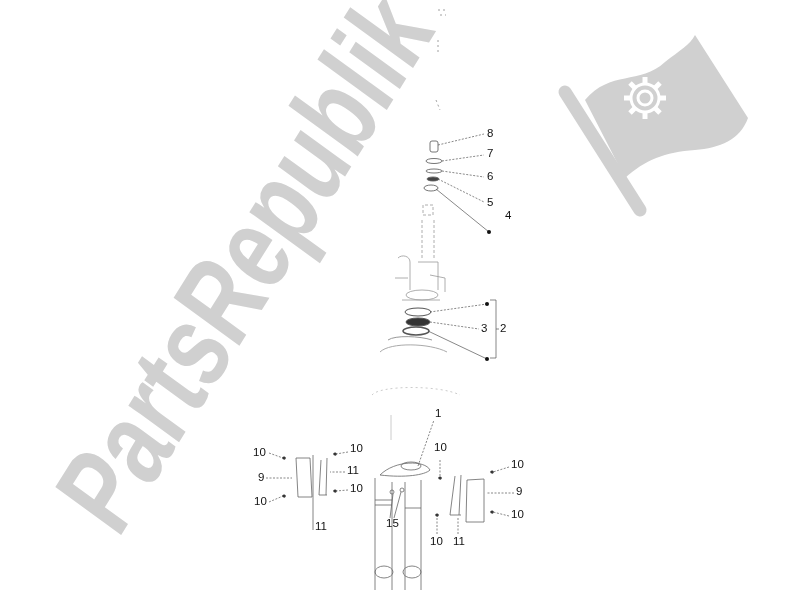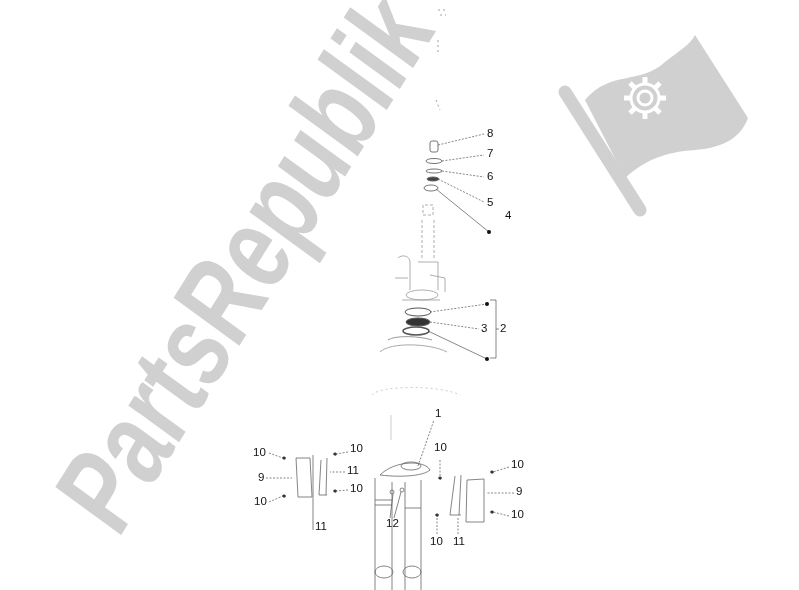--- a/index.html
+++ b/index.html
@@ -152,19 +152,19 @@
   <span class="lbl" style="left:500px;top:323px">2</span>
   <span class="lbl" style="left:435px;top:408px">1</span>
   <span class="lbl" style="left:253px;top:447px">10</span>
   <span class="lbl" style="left:258px;top:472px">9</span>
   <span class="lbl" style="left:254px;top:496px">10</span>
   <span class="lbl" style="left:350px;top:443px">10</span>
   <span class="lbl" style="left:347px;top:465px">11</span>
   <span class="lbl" style="left:350px;top:483px">10</span>
   <span class="lbl" style="left:315px;top:521px">11</span>
   <span class="lbl" style="left:434px;top:442px">10</span>
-  <span class="lbl" style="left:386px;top:518px">12</span>
+  <span class="lbl" style="left:386px;top:518px">15</span>
   <span class="lbl" style="left:430px;top:536px">10</span>
   <span class="lbl" style="left:453px;top:536px">11</span>
   <span class="lbl" style="left:511px;top:459px">10</span>
   <span class="lbl" style="left:516px;top:486px">9</span>
   <span class="lbl" style="left:511px;top:509px">10</span>
 </div>
 
 </body></html>

